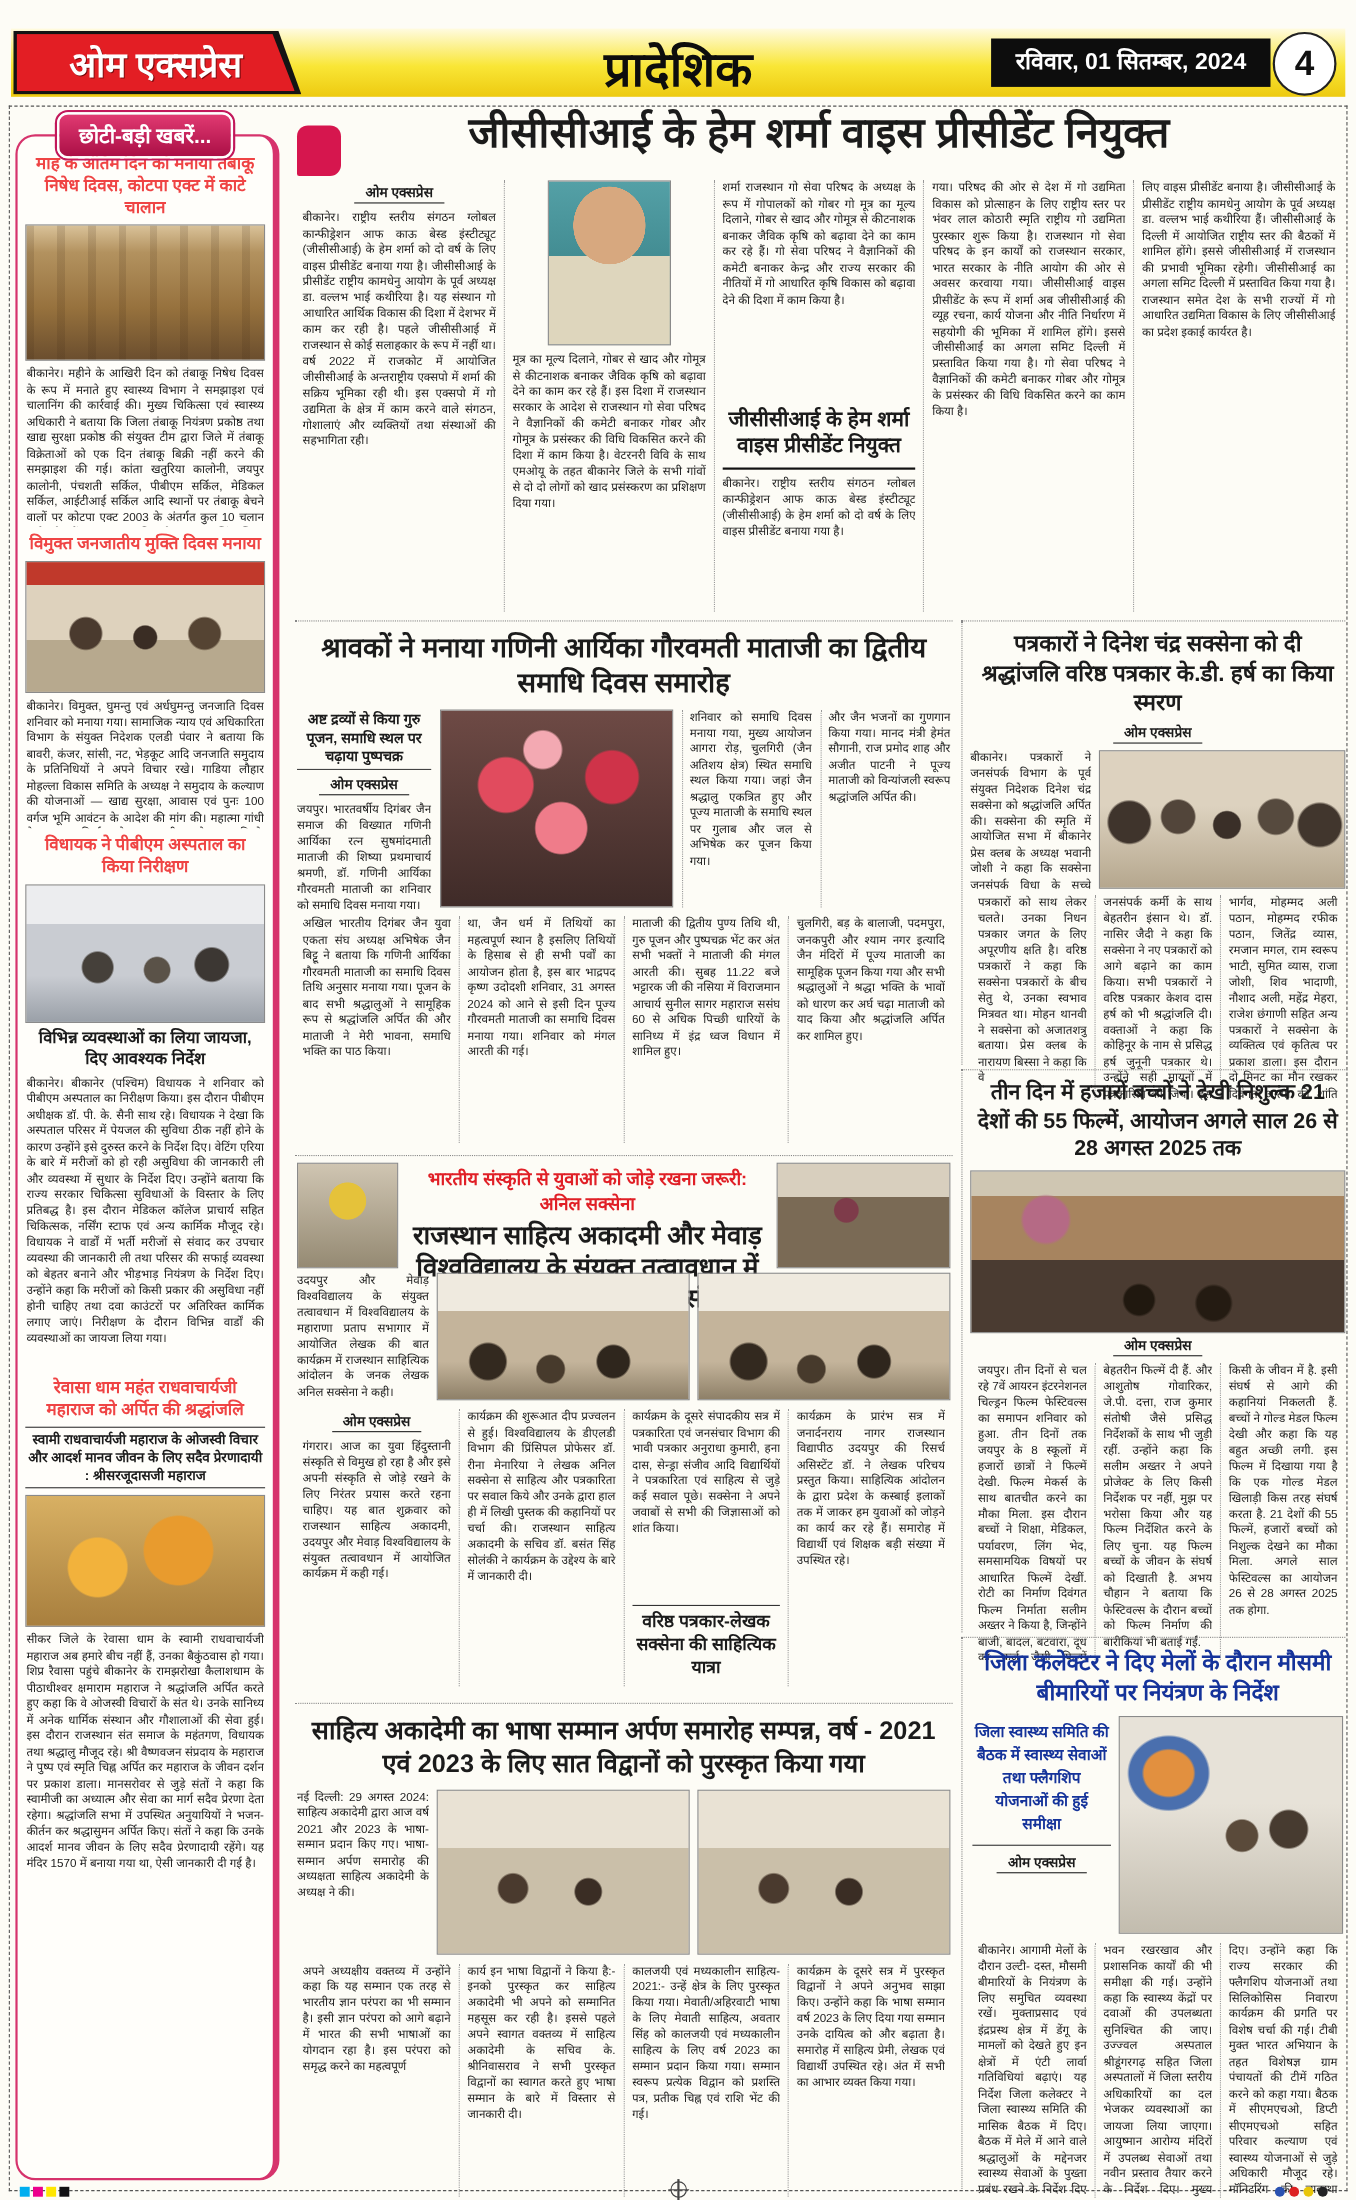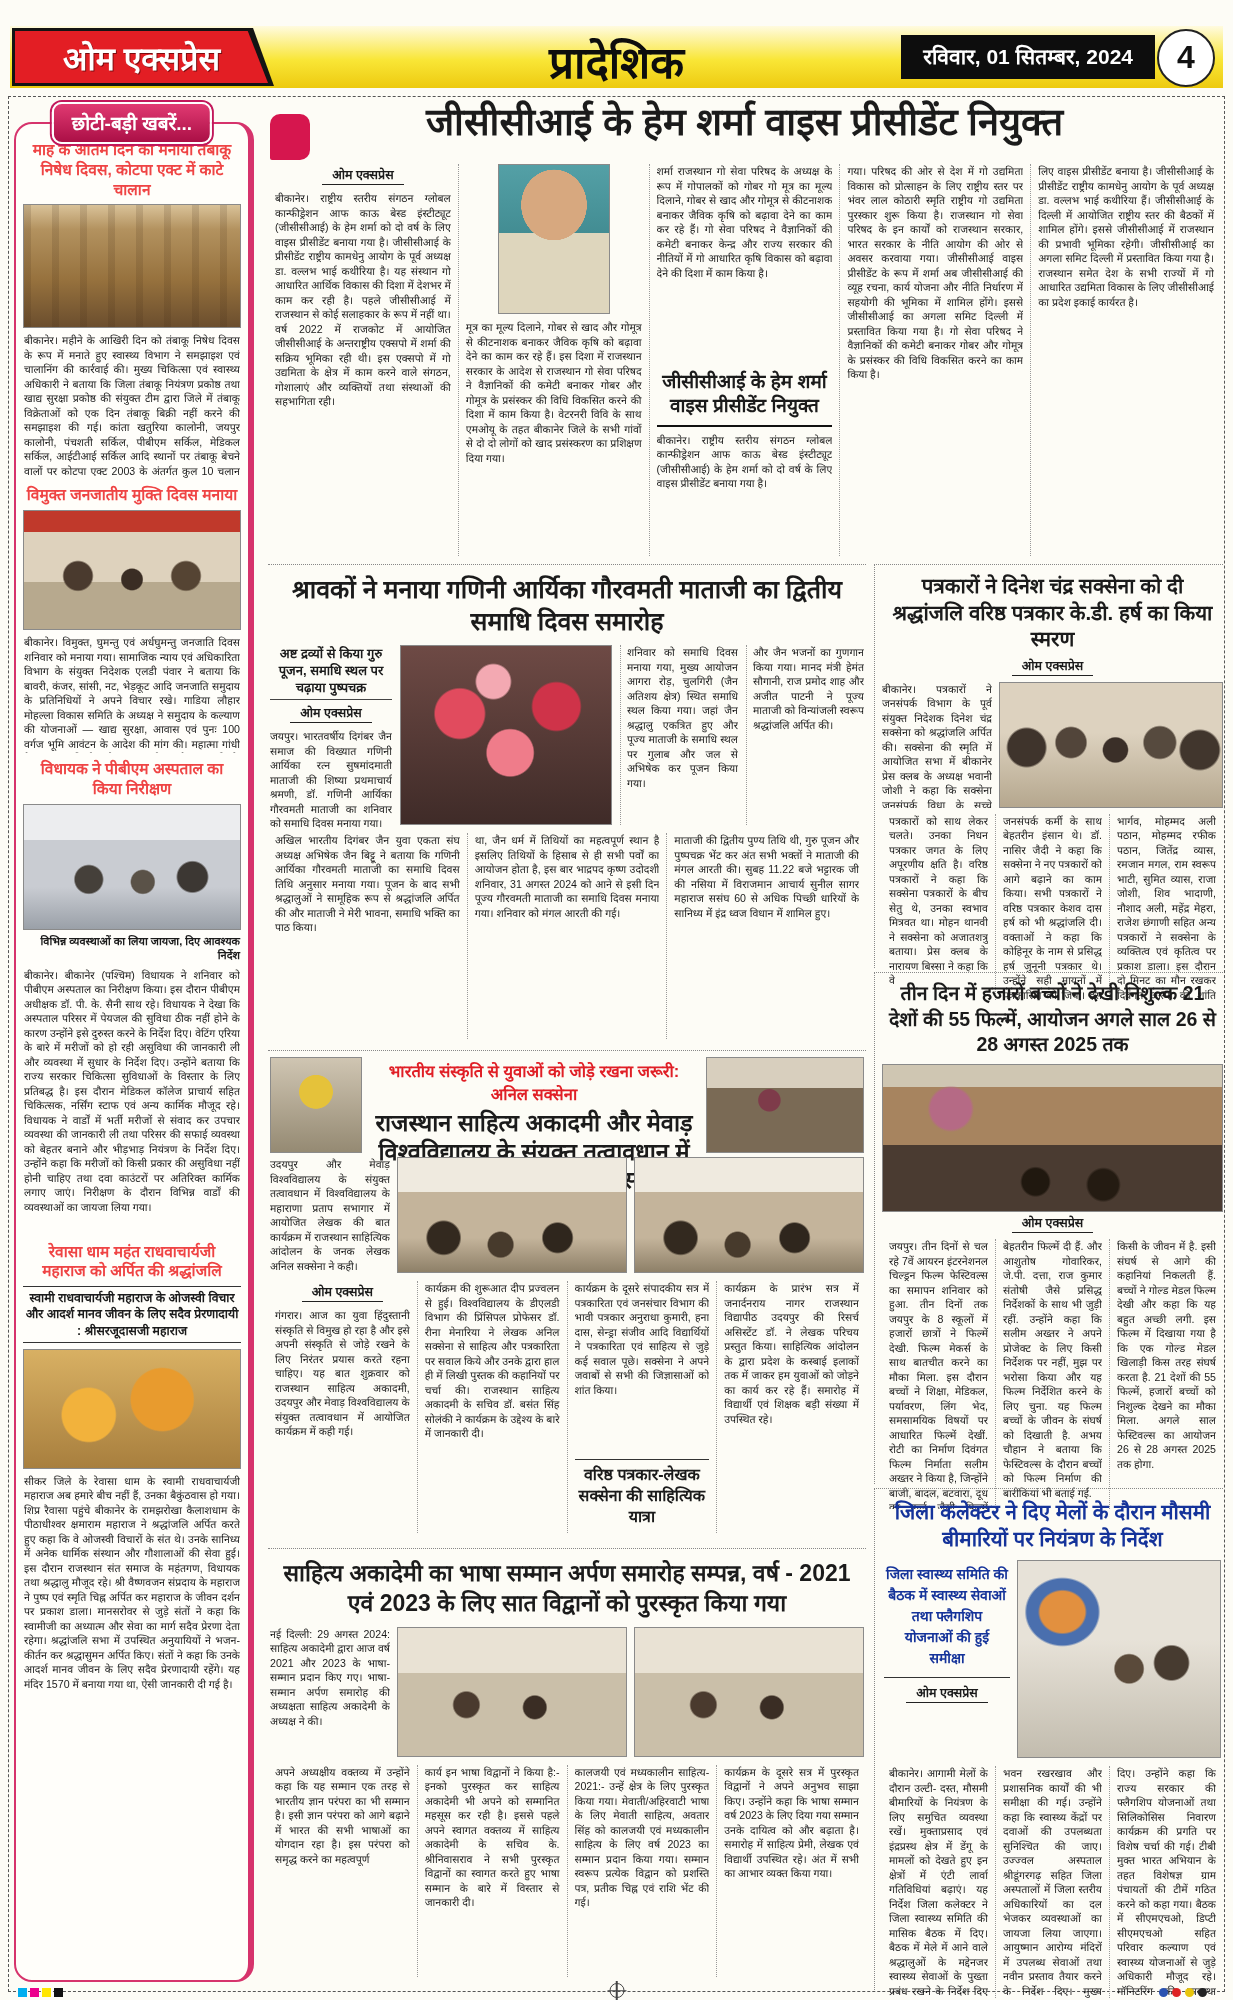--- a/index.html
+++ b/index.html
@@ -24,21 +24,21 @@
 
   
   .sidebar{position:absolute;left:14px;top:122px;width:240px;bottom:18px;background:#fffefa;
            border:2.5px solid #d6336c;border-right-width:6px;border-radius:18px;padding:10px 7px 6px;box-sizing:border-box;}
   .badge{position:absolute;top:-22px;left:50%;transform:translateX(-50%);
          background:linear-gradient(180deg,#e13a72,#ab0f46);color:#fff;font-weight:800;font-size:19px;
          padding:6px 18px;border-radius:10px;border:2px solid #fff;box-shadow:0 0 0 2px #c2185b;white-space:nowrap;}
   .s-art h3{font-size:15.5px;font-weight:800;margin:6px 2px 5px;text-align:center;line-height:1.28;color:#ef4444;}
   .s-art .sub{font-size:12.3px;font-weight:700;border-top:1px solid #333;border-bottom:1px solid #333;
               padding:3px 1px;margin:2px 0 6px;line-height:1.32;text-align:center;}
-  .cap{font-size:11px;font-weight:700;text-align:right;margin:4px 1px;line-height:1.3;}
+  .cap{font-size:15px;font-weight:700;text-align:center;margin:4px 1px;line-height:1.3;}
   .body{font-size:10.6px;line-height:1.37;text-align:justify;margin:5px 1px;overflow:hidden;}
 
   
   .ph{width:100%;border:1px solid #8a8a8a;box-sizing:border-box;}
   .ph-shop{background:repeating-linear-gradient(90deg,rgba(60,38,18,.15) 0 7px,transparent 7px 28px),
            linear-gradient(180deg,#d9c299 0%,#b3925f 20%,#96713d 62%,#6b4e2e 100%);}
   .ph-banner{background:radial-gradient(circle at 25% 55%,#4a3a2e 0 8%,transparent 9%),
              radial-gradient(circle at 50% 58%,#3a2d24 0 8%,transparent 9%),
              radial-gradient(circle at 75% 55%,#554433 0 8%,transparent 9%),
              linear-gradient(180deg,#c0392b 0 18%,#ded2bd 18% 60%,#b7a98e 60% 100%);}
@@ -130,21 +130,21 @@
   .rowA h2{font-size:23.5px;font-weight:800;text-align:center;margin:0;line-height:1.22;}
   .rowA .phr{width:158px;height:100%;flex:none;}
   .rowB{display:flex;gap:7px;height:116px;padding:0 2px;}
   .rowB .colstart{width:120px;flex:none;}
   .rowB .ph{flex:1;height:100%;}
   .academy .cols{height:252px;margin-top:8px;}
   .subhead2{font-weight:800;font-size:16px;text-align:center;border-top:1.5px solid #333;margin-top:8px;padding-top:5px;line-height:1.3;}
 
   .bhasha{left:0;top:1450px;width:598px;height:442px;border-top:1.5px dotted #888;}
   .bhasha h2{font-size:23px;font-weight:700;text-align:center;margin:10px 4px 8px;line-height:1.3;}
-  .bhasha .rowB{height:130px;}
+  .bhasha .rowB{height:150px;}
   .bhasha .cols{height:212px;margin-top:8px;}
 
   .collector{left:606px;top:1390px;width:349px;height:502px;border-left:1.5px dotted #888;border-top:1.5px dotted #888;padding-left:7px;}
   .collector h2{color:#15339a;font-size:20.5px;font-weight:800;text-align:center;margin:10px 2px 8px;line-height:1.3;}
   .collector .rowB{display:flex;gap:7px;height:198px;}
   .collector .subcol{width:126px;flex:none;}
   .subtitle{font-weight:800;font-size:14px;color:#15339a;line-height:1.5;text-align:center;padding:4px 2px 8px;border-bottom:1px solid #333;margin-bottom:6px;}
   .collector .rowB .ph{flex:1;height:100%;}
   .collector .cols{height:232px;margin-top:8px;}
 
@@ -256,20 +256,23 @@
       <div class="cols row2">
         <div class="col">
             <p class="b2">अखिल भारतीय दिगंबर जैन युवा एकता संघ अध्यक्ष अभिषेक जैन बिट्टू ने बताया कि गणिनी आर्यिका गौरवमती माताजी का समाधि दिवस तिथि अनुसार मनाया गया। पूजन के बाद सभी श्रद्धालुओं ने सामूहिक रूप से श्रद्धांजलि अर्पित की और माताजी ने मेरी भावना, समाधि भक्ति का पाठ किया।</p>
           </div>
         <div class="col">
             <p class="b2">था, जैन धर्म में तिथियों का महत्वपूर्ण स्थान है इसलिए तिथियों के हिसाब से ही सभी पर्वों का आयोजन होता है, इस बार भाद्रपद कृष्ण उदोदशी शनिवार, 31 अगस्त 2024 को आने से इसी दिन पूज्य गौरवमती माताजी का समाधि दिवस मनाया गया। शनिवार को मंगल आरती की गई।</p>
           </div>
         <div class="col">
             <p class="b2">माताजी की द्वितीय पुण्य तिथि थी, गुरु पूजन और पुष्पचक्र भेंट कर अंत सभी भक्तों ने माताजी की मंगल आरती की। सुबह 11.22 बजे भट्टारक जी की नसिया में विराजमान आचार्य सुनील सागर महाराज ससंघ 60 से अधिक पिच्छी धारियों के सानिध्य में इंद्र ध्वज विधान में शामिल हुए।</p>
           </div>
+        <div class="col">
+            <p class="b2">चुलगिरी, बड़ के बालाजी, पदमपुरा, जनकपुरी और श्याम नगर इत्यादि जैन मंदिरों में पूज्य माताजी का सामूहिक पूजन किया गया और सभी श्रद्धालुओं ने श्रद्धा भक्ति के भावों को धारण कर अर्घ चढ़ा माताजी को याद किया और श्रद्धांजलि अर्पित कर शामिल हुए।</p>
+          </div>
       </div>
     </section>
 
     <section class="journo">
       <h2>पत्रकारों ने दिनेश चंद्र सक्सेना को दी श्रद्धांजलि वरिष्ठ पत्रकार के.डी. हर्ष का किया स्मरण</h2>
       <div class="byline">ओम एक्सप्रेस</div>
       <div class="row1">
         <p class="b3 intro">बीकानेर। पत्रकारों ने जनसंपर्क विभाग के पूर्व संयुक्त निदेशक दिनेश चंद्र सक्सेना को श्रद्धांजलि अर्पित की। सक्सेना की स्मृति में आयोजित सभा में बीकानेर प्रेस क्लब के अध्यक्ष भवानी जोशी ने कहा कि सक्सेना जनसंपर्क विधा के सच्चे पैरोकार थे।</p>
         <div class="ph ph-group"></div>
       </div>

